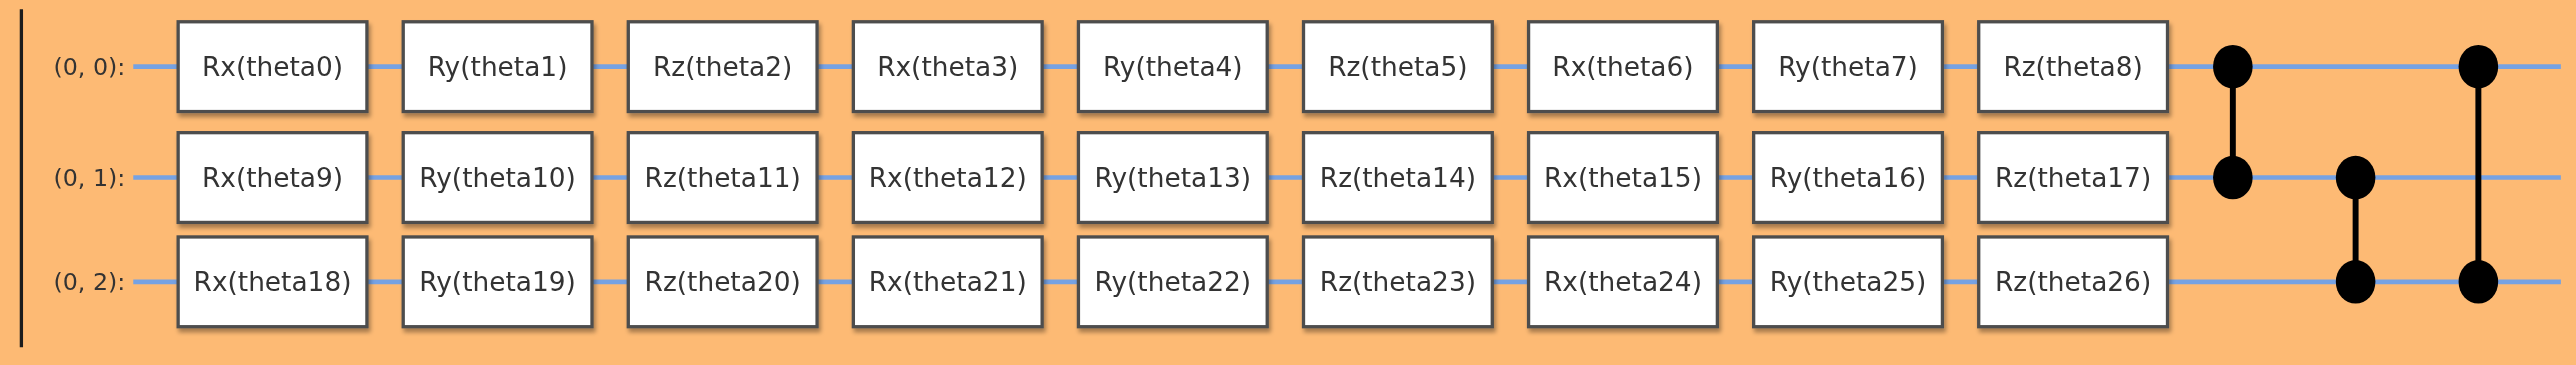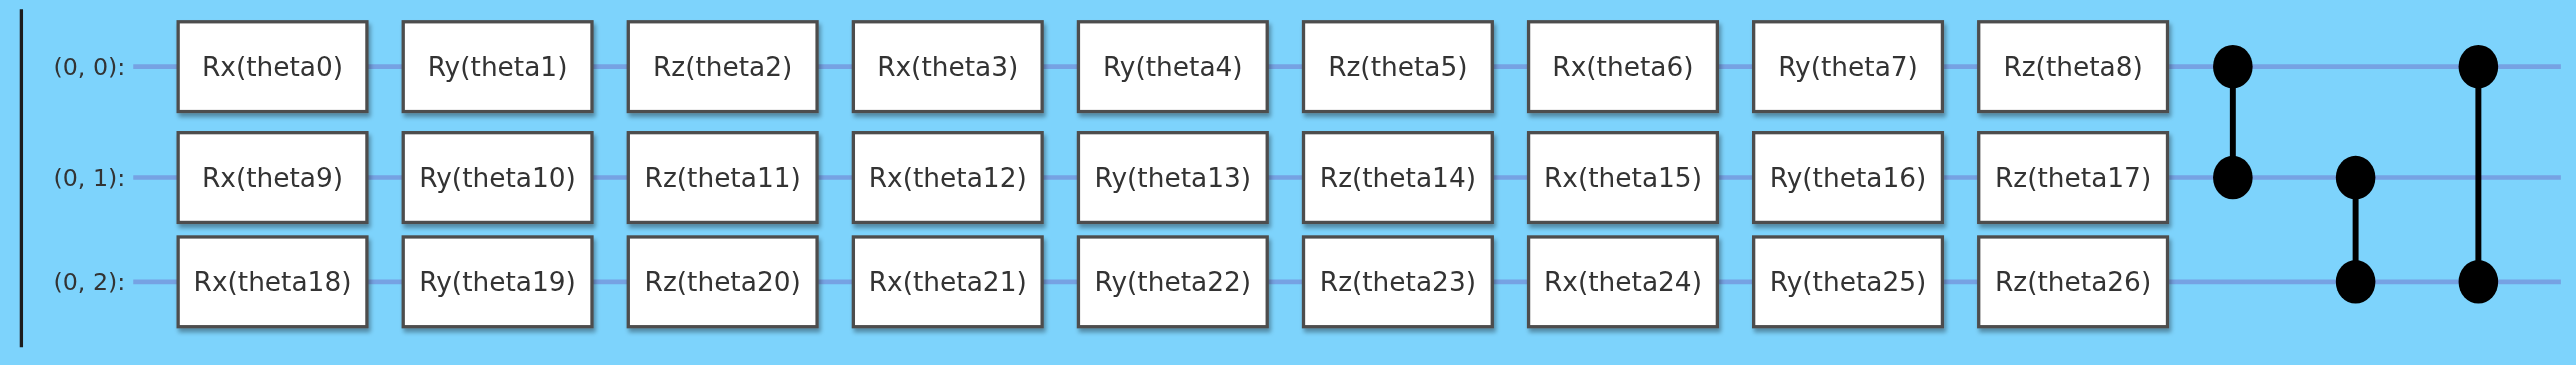--- a/index.html
+++ b/index.html
@@ -4,21 +4,21 @@
 <style>
   html, body {
     margin: 0;
     padding: 0;
     background: #ffffff;
   }
   .stage {
     position: relative;
     width: 2576px;
     height: 365px;
-    background: #7dd3fc;
+    background: #fdba74;
     overflow: hidden;
     font-family: "DejaVu Sans", "Liberation Sans", sans-serif;
   }
   svg text {
     font-family: "DejaVu Sans", "Liberation Sans", sans-serif;
   }
 </style>
 </head>
 <body>
 

